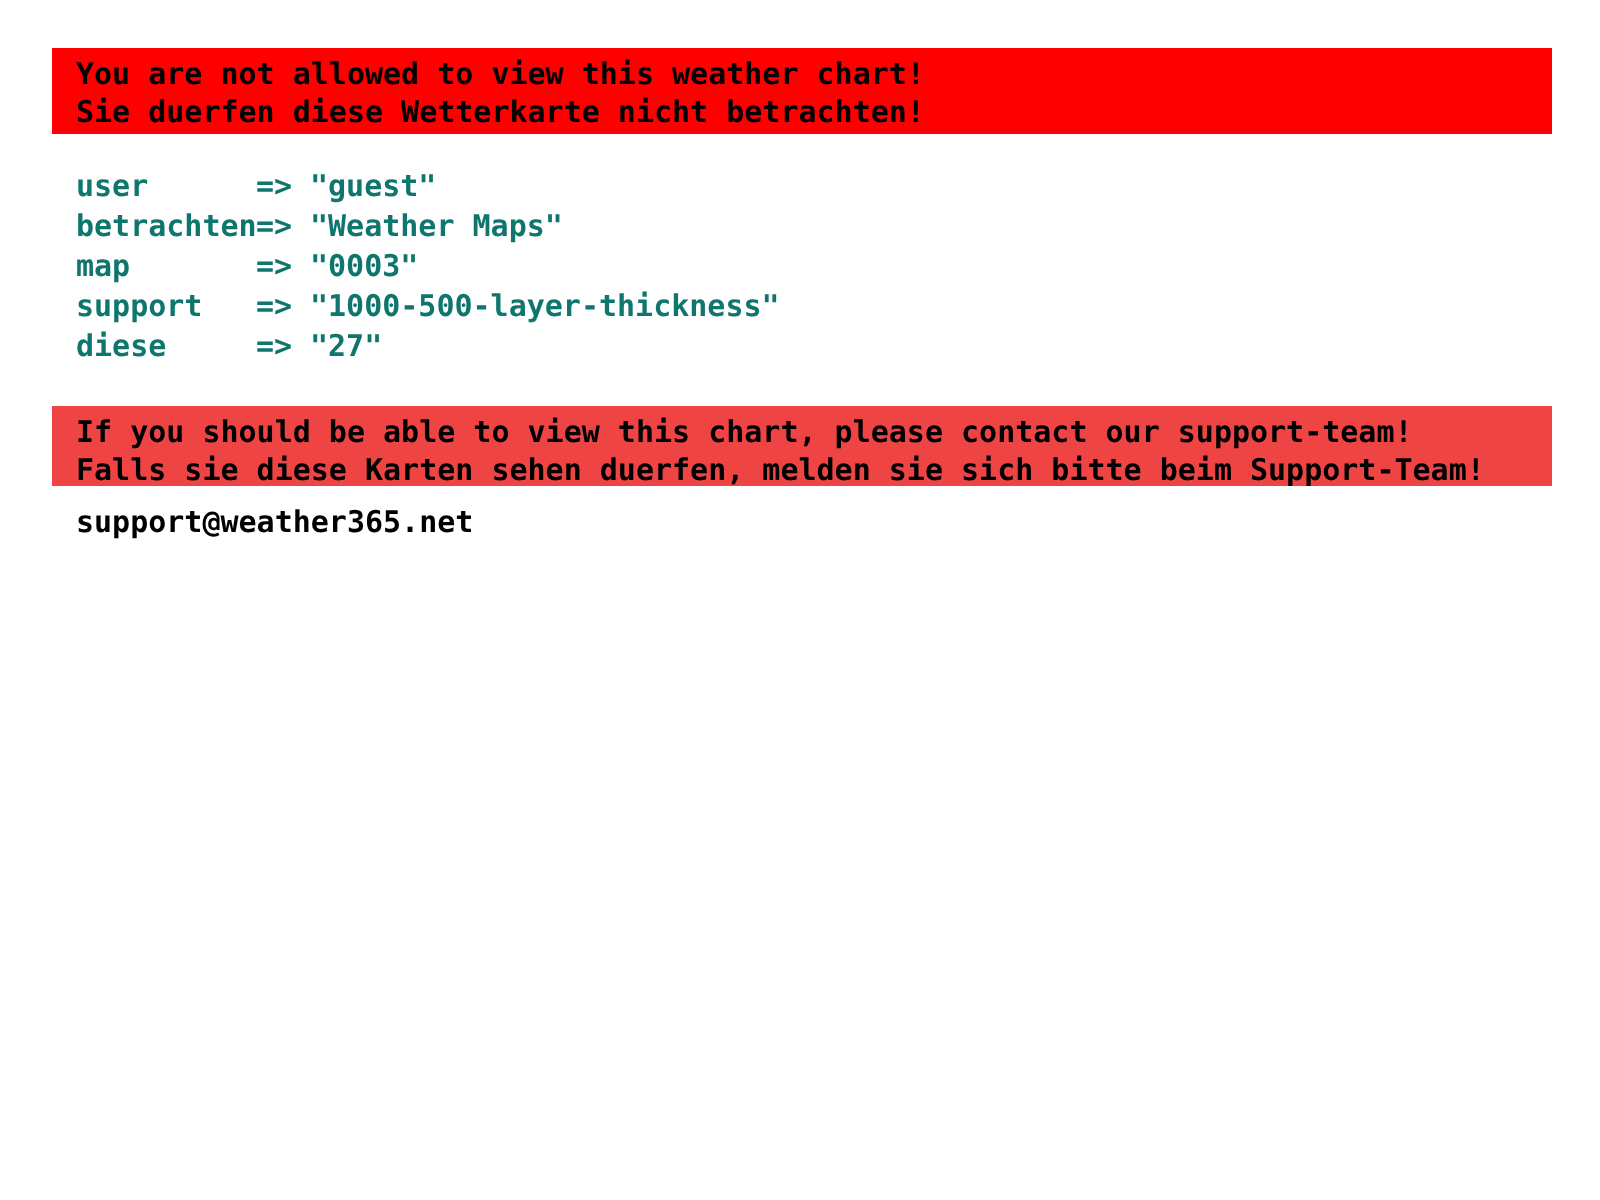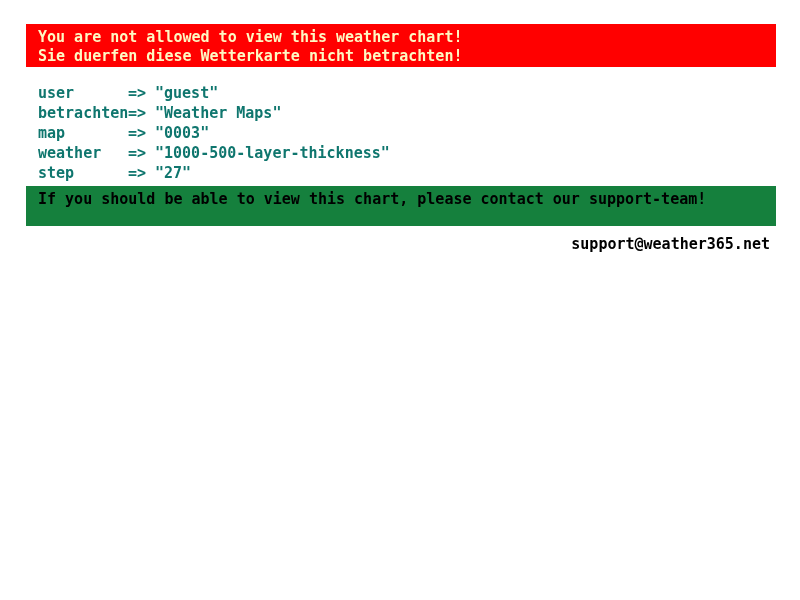--- a/index.html
+++ b/index.html
@@ -21,44 +21,44 @@
     width: 750px;
   }
   .banner {
     line-height: 19px;
     padding: 4px 0 0 12px;
     white-space: nowrap;
     overflow: hidden;
   }
   .banner-error {
     background: #ff0000;
-    color: #fef9c3;
+    color: #000000;
     height: 39px; 
   }
   .banner-info {
-    background: #15803d;
+    background: #ef4444;
     color: #000000;
     height: 36px; 
-    margin-top: 3px;
+    margin-top: 20px;
   }
   .kv-block {
     margin: 16px 0 0 12px;
     color: #0f766e;
     line-height: 20px;
     height: 100px;
   }
   .kv-row { display: flex; white-space: pre; }
   .kv-key { width: 90px; flex: 0 0 90px; }
   .kv-arrow { width: 27px; flex: 0 0 27px; }
   .kv-value { flex: 1; }
   .footer {
     margin-top: 9px;
     padding: 0 6px 0 12px;
     display: flex;
-    justify-content: flex-end;
+    justify-content: space-between;
     color: #000000;
     line-height: 19px;
     white-space: nowrap;
   }
 </style>
 </head>
 <body>
 
 <div class="wrap">
 
@@ -71,28 +71,29 @@
     <div class="kv-row">
       <span class="kv-key">user</span><span class="kv-arrow">=&gt;</span><span class="kv-value">"guest"</span>
     </div>
     <div class="kv-row">
       <span class="kv-key">betrachten</span><span class="kv-arrow">=&gt;</span><span class="kv-value">"Weather Maps"</span>
     </div>
     <div class="kv-row">
       <span class="kv-key">map</span><span class="kv-arrow">=&gt;</span><span class="kv-value">"0003"</span>
     </div>
     <div class="kv-row">
-      <span class="kv-key">weather</span><span class="kv-arrow">=&gt;</span><span class="kv-value">"1000-500-layer-thickness"</span>
+      <span class="kv-key">support</span><span class="kv-arrow">=&gt;</span><span class="kv-value">"1000-500-layer-thickness"</span>
     </div>
     <div class="kv-row">
-      <span class="kv-key">step</span><span class="kv-arrow">=&gt;</span><span class="kv-value">"27"</span>
+      <span class="kv-key">diese</span><span class="kv-arrow">=&gt;</span><span class="kv-value">"27"</span>
     </div>
   </div>
 
   <div class="banner banner-info">
     <div>If you should be able to view this chart, please contact our support-team!</div>
+    <div>Falls sie diese Karten sehen duerfen, melden sie sich bitte beim Support-Team!</div>
   </div>
 
   <div class="footer">
     <span>support@weather365.net</span>
   </div>
 
 </div>
 
 </body></html>

